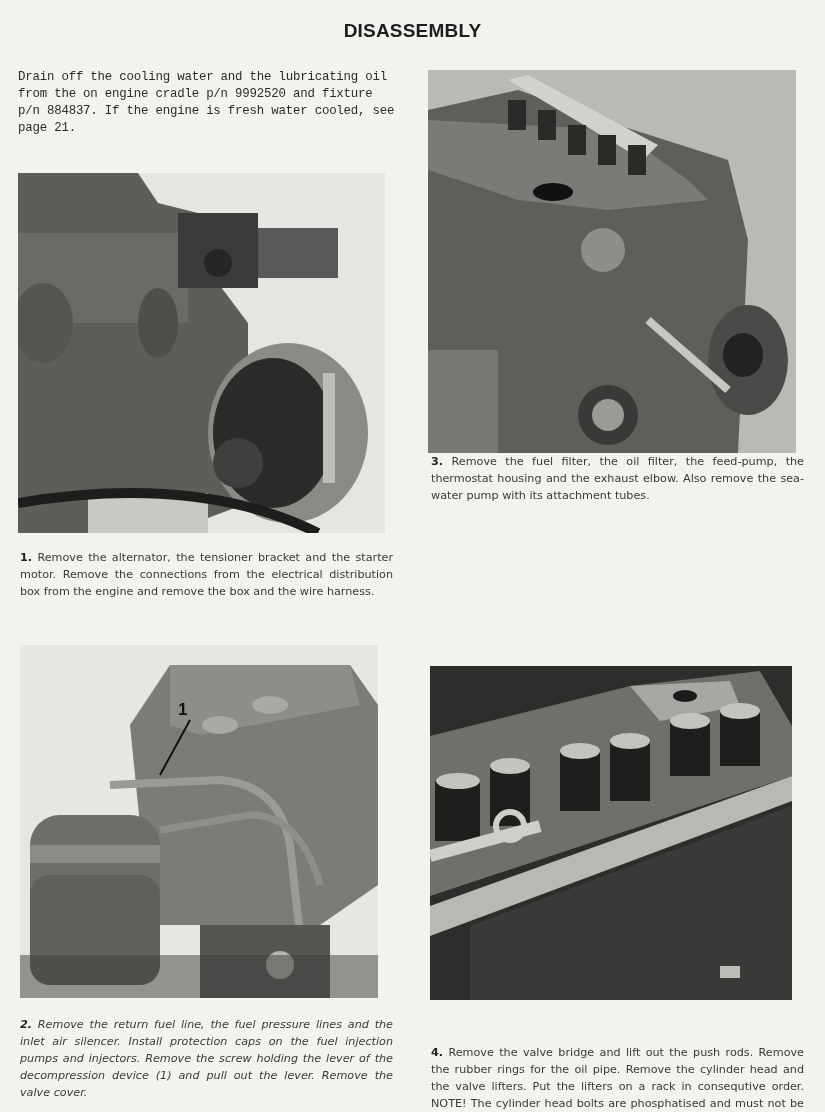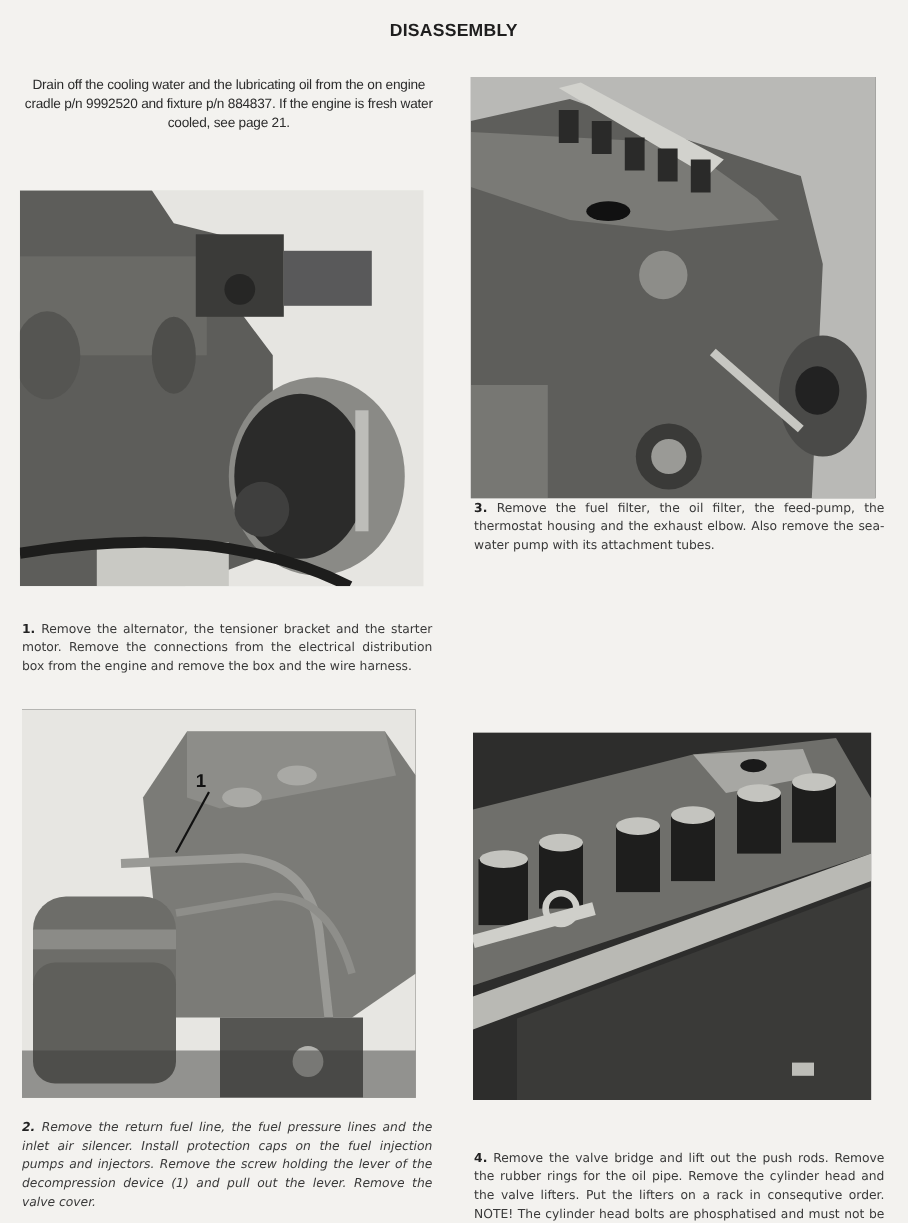--- a/index.html
+++ b/index.html
@@ -5,28 +5,27 @@
   html, body { margin: 0; padding: 0; }
   body {
     width: 825px; height: 1112px; position: relative; overflow: hidden;
     background: #f3f2ef;
     font-family: "Liberation Sans", sans-serif;
     color: #2a2a2a;
   }
   .page-title {
     position: absolute; left: 0; top: 20px; width: 825px; text-align: center;
     font-family: "Liberation Sans", sans-serif; font-weight: bold;
-    font-size: 16px; letter-spacing: 0.2px; color: #1e1e1e;
+    font-size: 19px; letter-spacing: 0.2px; color: #1e1e1e;
   }
   .intro {
     position: absolute; left: 18px; top: 69px; width: 380px;
-    font-family: Liberation Sans, sans-serif;
+    font-family: Liberation Mono, monospace;
     font-size: 12.4px; line-height: 17px; color: #2c2c2c;
     letter-spacing: -0.2px;
-    text-align: center;
   }
   .caption {
     position: absolute; font-family: "DejaVu Sans", sans-serif;
     font-size: 11.2px; line-height: 17px; color: #3a3a3a;
     text-align: justify;
   }
   .caption .num { font-weight: bold; color: #222; }
   .photo {
     position: absolute; overflow: hidden; background: #6b6b68;
   }
@@ -59,21 +58,21 @@
     <ellipse cx="270" cy="260" rx="80" ry="90" fill="#8a8a86"></ellipse>
     <ellipse cx="255" cy="260" rx="60" ry="75" fill="#2b2b2a"></ellipse>
     <circle cx="220" cy="290" r="25" fill="#3f3f3e"></circle>
     <rect x="305" y="200" width="12" height="110" fill="#bdbdb9"></rect>
 
     <rect x="70" y="320" width="120" height="40" fill="#c9c9c4"></rect>
     <path d="M0,330 Q180,300 300,360" stroke="#1d1d1c" stroke-width="10" fill="none"></path>
   </svg>
 </div>
 
-<div class="caption" style="left:20px; top:563px; width:373px;">
+<div class="caption" style="left:20px; top:549px; width:373px;">
   <span class="num">1.</span>
   <span>Remove the alternator, the tensioner bracket and the starter motor. Remove the connections from the electrical distribution box from the engine and remove the box and the wire harness.</span>
 </div>
 
 <div class="photo" style="left:428px; top:70px; width:368px; height:383px;">
   <svg viewBox="0 0 368 383" preserveAspectRatio="none">
     <rect x="0" y="0" width="368" height="383" fill="#b9b9b6"></rect>
 
     <polygon points="0,40 90,20 190,55 300,90 320,170 310,383 0,383" fill="#5e5e5b"></polygon>
     <polygon points="0,50 190,60 260,110 280,130 180,140 90,130 0,100" fill="#7a7a76"></polygon>

